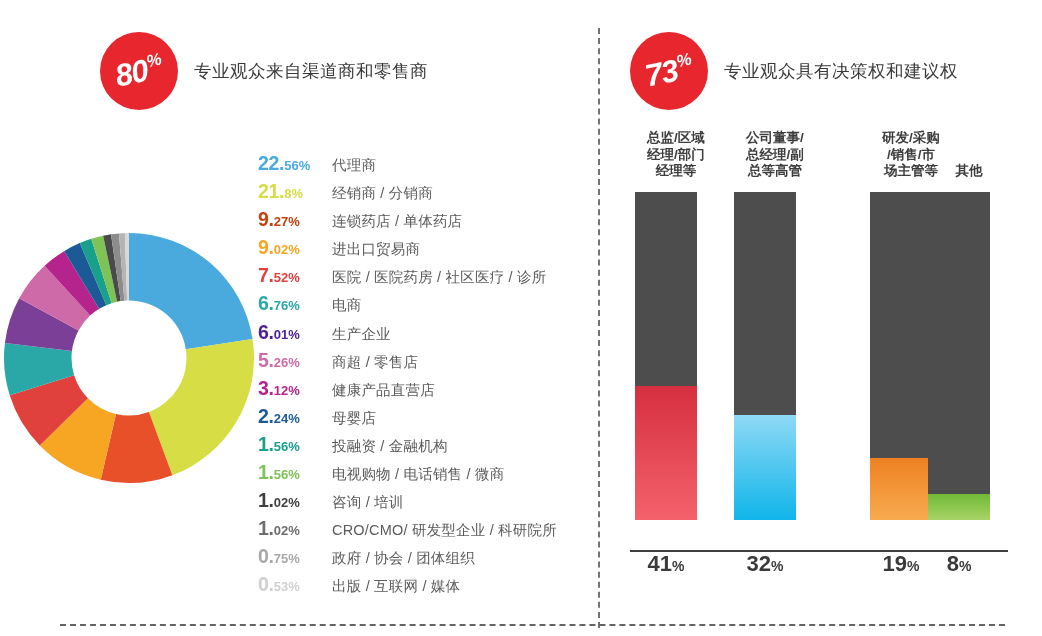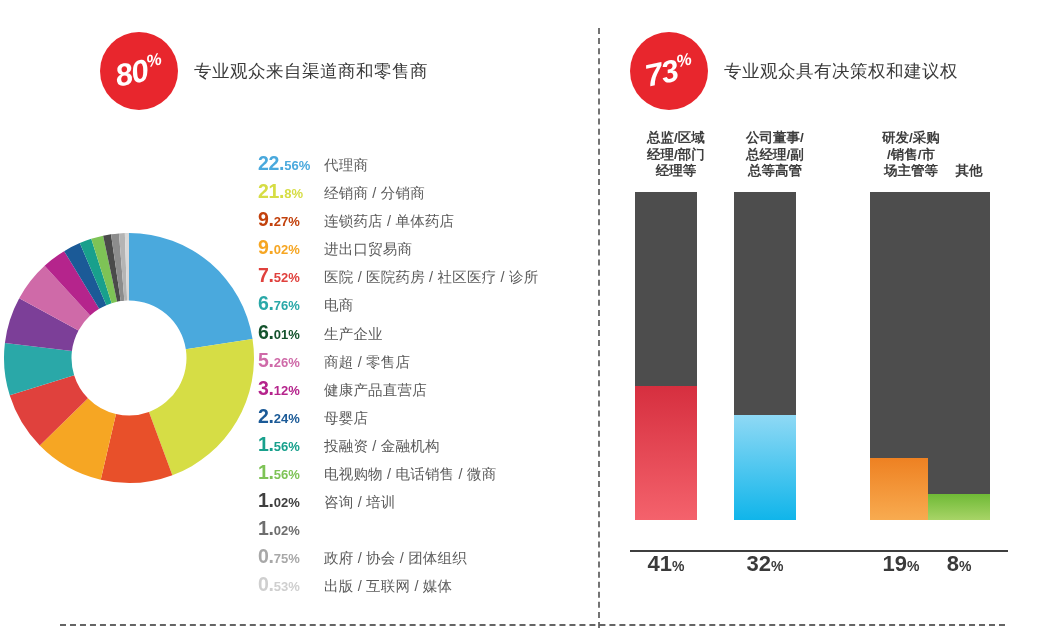--- a/index.html
+++ b/index.html
@@ -99,20 +99,21 @@
   .legend {
     position: absolute;
     left: 258px;
     top: 152px;
     width: 330px;
   }
   .legend-row {
     display: flex;
     align-items: baseline;
     height: 28.1px;
+    gap: 8px;
   }
   .legend-val {
     width: 66px;
     flex: 0 0 66px;
     text-align: left;
     white-space: nowrap;
     font-weight: bold;
   }
   .legend-int {
     font-size: 19.5px;
@@ -267,21 +268,21 @@
     </div>
     <div class="legend-row">
       <div class="legend-val" style="color: rgb(224, 65, 61);"><span class="legend-int">7.</span><span class="legend-dec">52%</span></div>
       <div class="legend-label">医院 / 医院药房 / 社区医疗 / 诊所</div>
     </div>
     <div class="legend-row">
       <div class="legend-val" style="color: rgb(42, 168, 168);"><span class="legend-int">6.</span><span class="legend-dec">76%</span></div>
       <div class="legend-label">电商</div>
     </div>
     <div class="legend-row">
-      <div class="legend-val" style="color: #14532d;"><span class="legend-int">6.</span><span class="legend-dec">01%</span></div>
+      <div class="legend-val" style="color: #4c1d95;"><span class="legend-int">6.</span><span class="legend-dec">01%</span></div>
       <div class="legend-label">生产企业</div>
     </div>
     <div class="legend-row">
       <div class="legend-val" style="color: rgb(207, 106, 168);"><span class="legend-int">5.</span><span class="legend-dec">26%</span></div>
       <div class="legend-label">商超 / 零售店</div>
     </div>
     <div class="legend-row">
       <div class="legend-val" style="color: rgb(181, 36, 140);"><span class="legend-int">3.</span><span class="legend-dec">12%</span></div>
       <div class="legend-label">健康产品直营店</div>
     </div>
@@ -296,20 +297,21 @@
     <div class="legend-row">
       <div class="legend-val" style="color: rgb(126, 195, 86);"><span class="legend-int">1.</span><span class="legend-dec">56%</span></div>
       <div class="legend-label">电视购物 / 电话销售 / 微商</div>
     </div>
     <div class="legend-row">
       <div class="legend-val" style="color: rgb(63, 63, 63);"><span class="legend-int">1.</span><span class="legend-dec">02%</span></div>
       <div class="legend-label">咨询 / 培训</div>
     </div>
     <div class="legend-row">
       <div class="legend-val" style="color: rgb(110, 110, 110);"><span class="legend-int">1.</span><span class="legend-dec">02%</span></div>
+      <div class="legend-label">CRO/CMO/ 研发型企业 / 科研院所</div>
     </div>
     <div class="legend-row">
       <div class="legend-val" style="color: rgb(168, 168, 168);"><span class="legend-int">0.</span><span class="legend-dec">75%</span></div>
       <div class="legend-label">政府 / 协会 / 团体组织</div>
     </div>
     <div class="legend-row">
       <div class="legend-val" style="color: rgb(207, 207, 207);"><span class="legend-int">0.</span><span class="legend-dec">53%</span></div>
       <div class="legend-label">出版 / 互联网 / 媒体</div>
     </div>
   </div>

